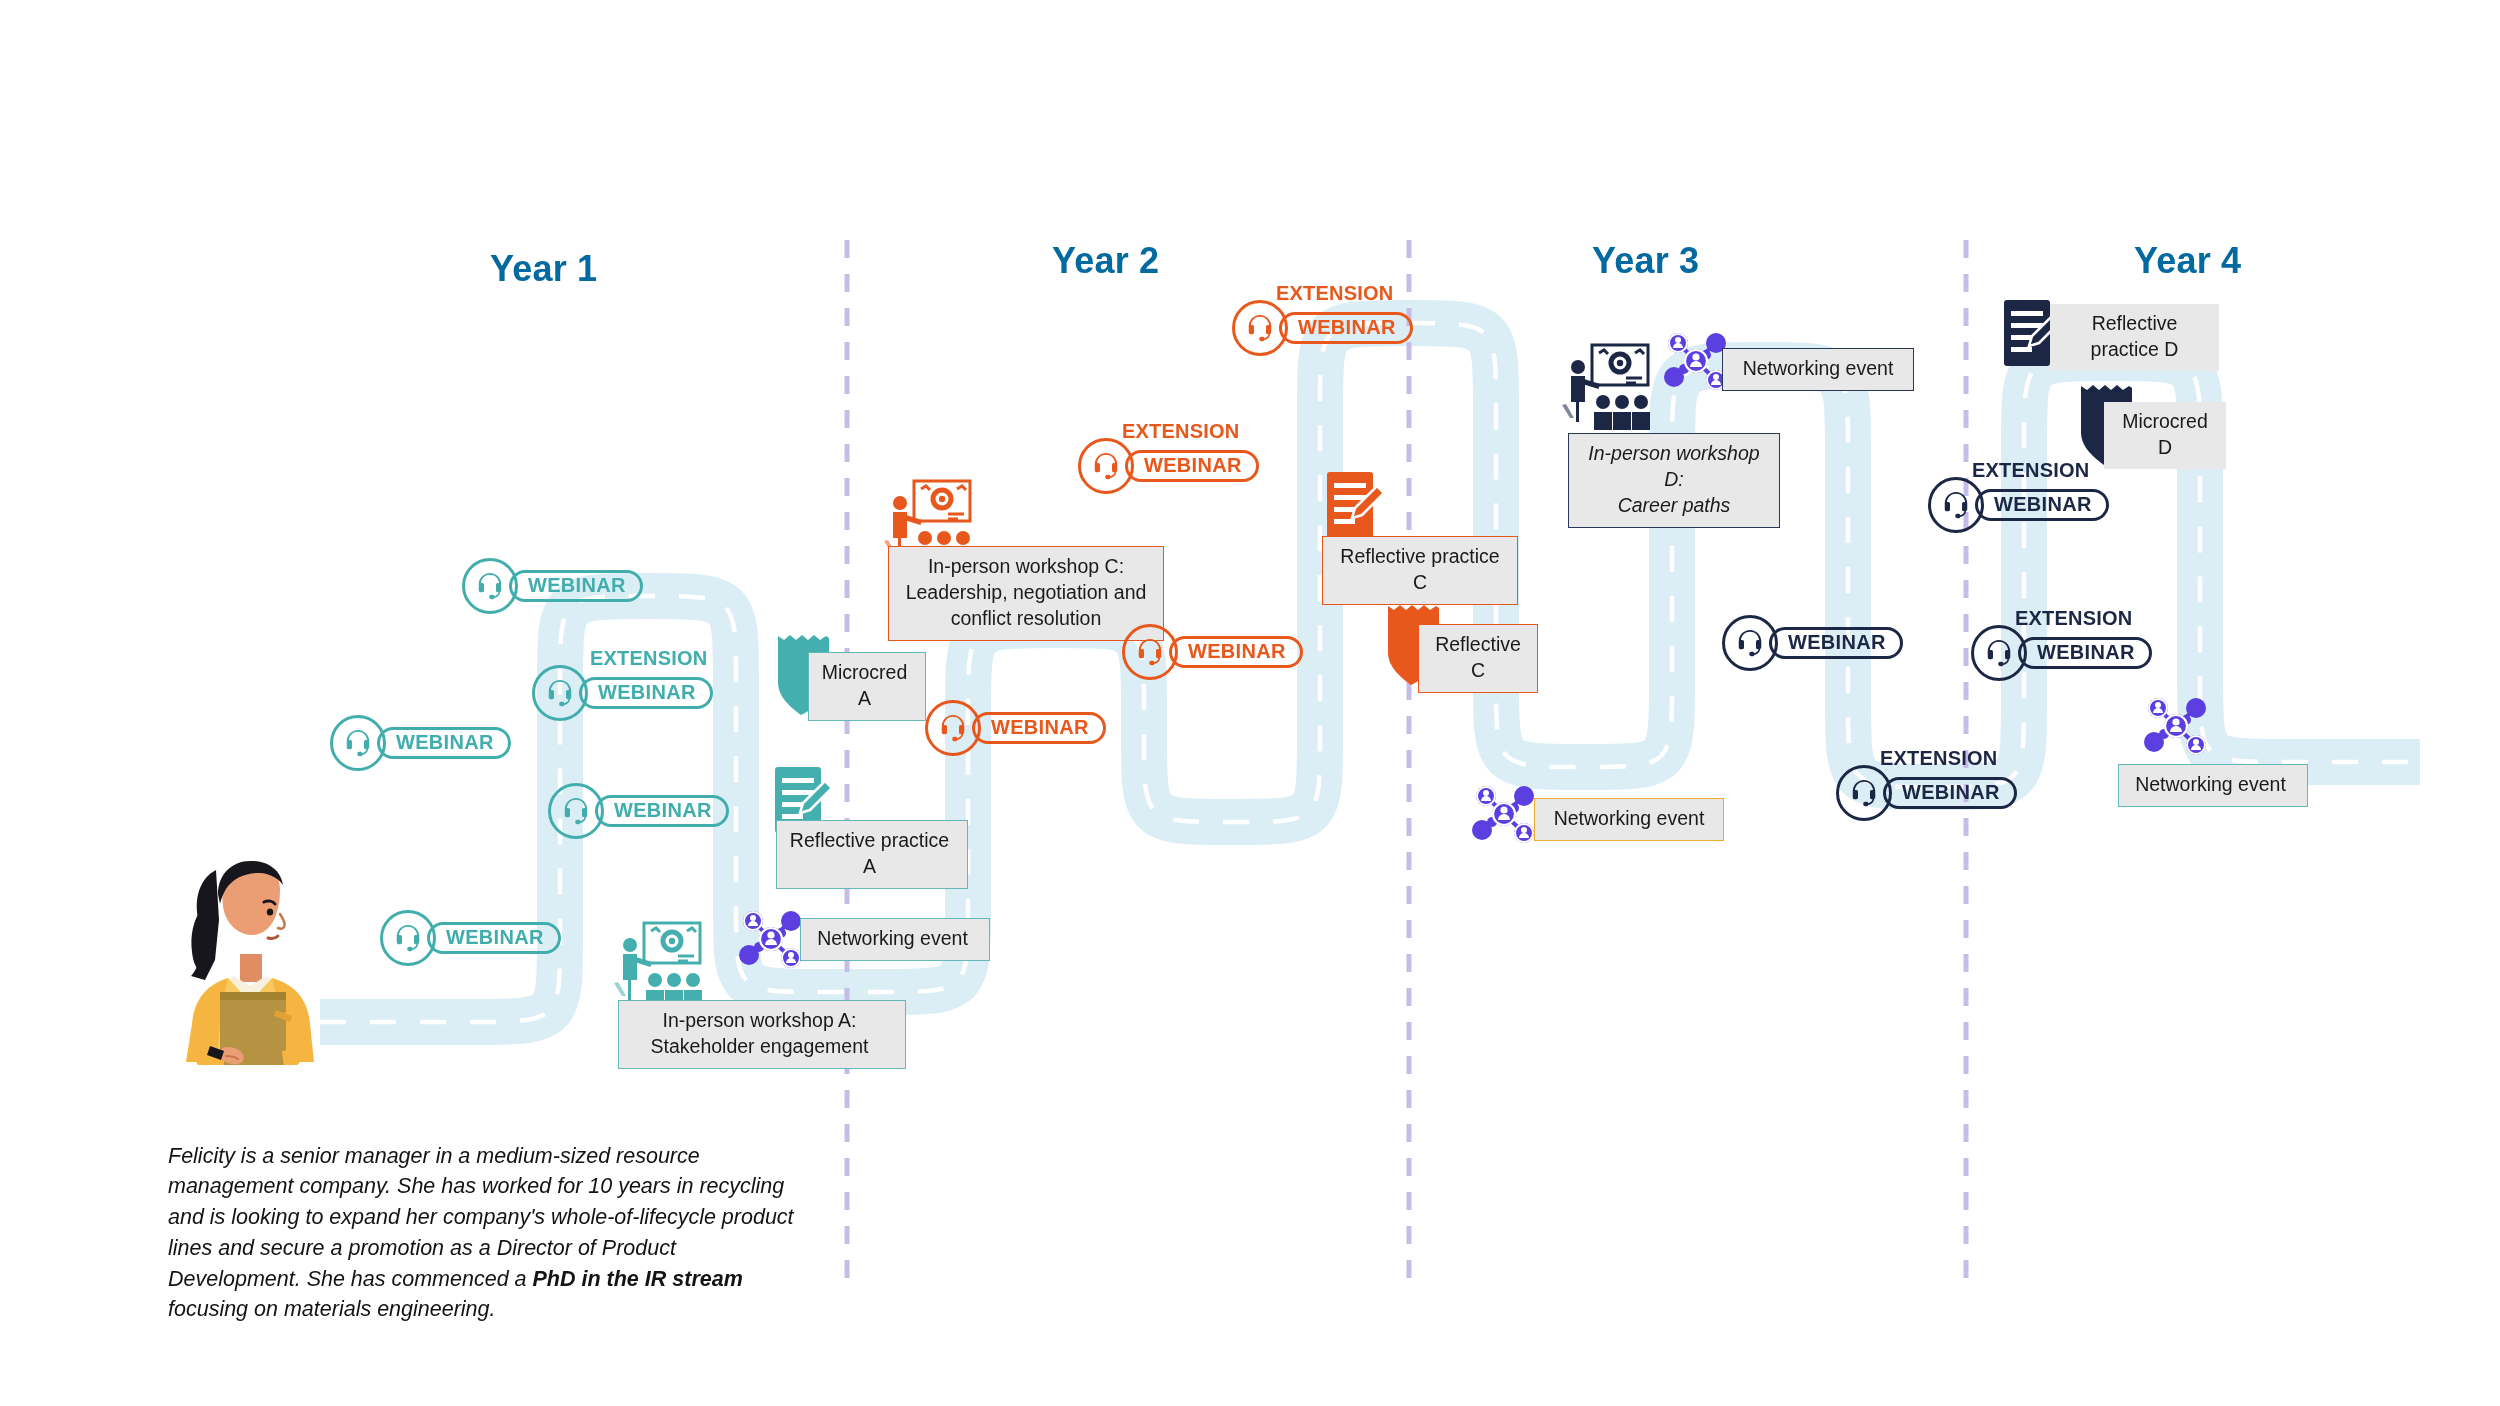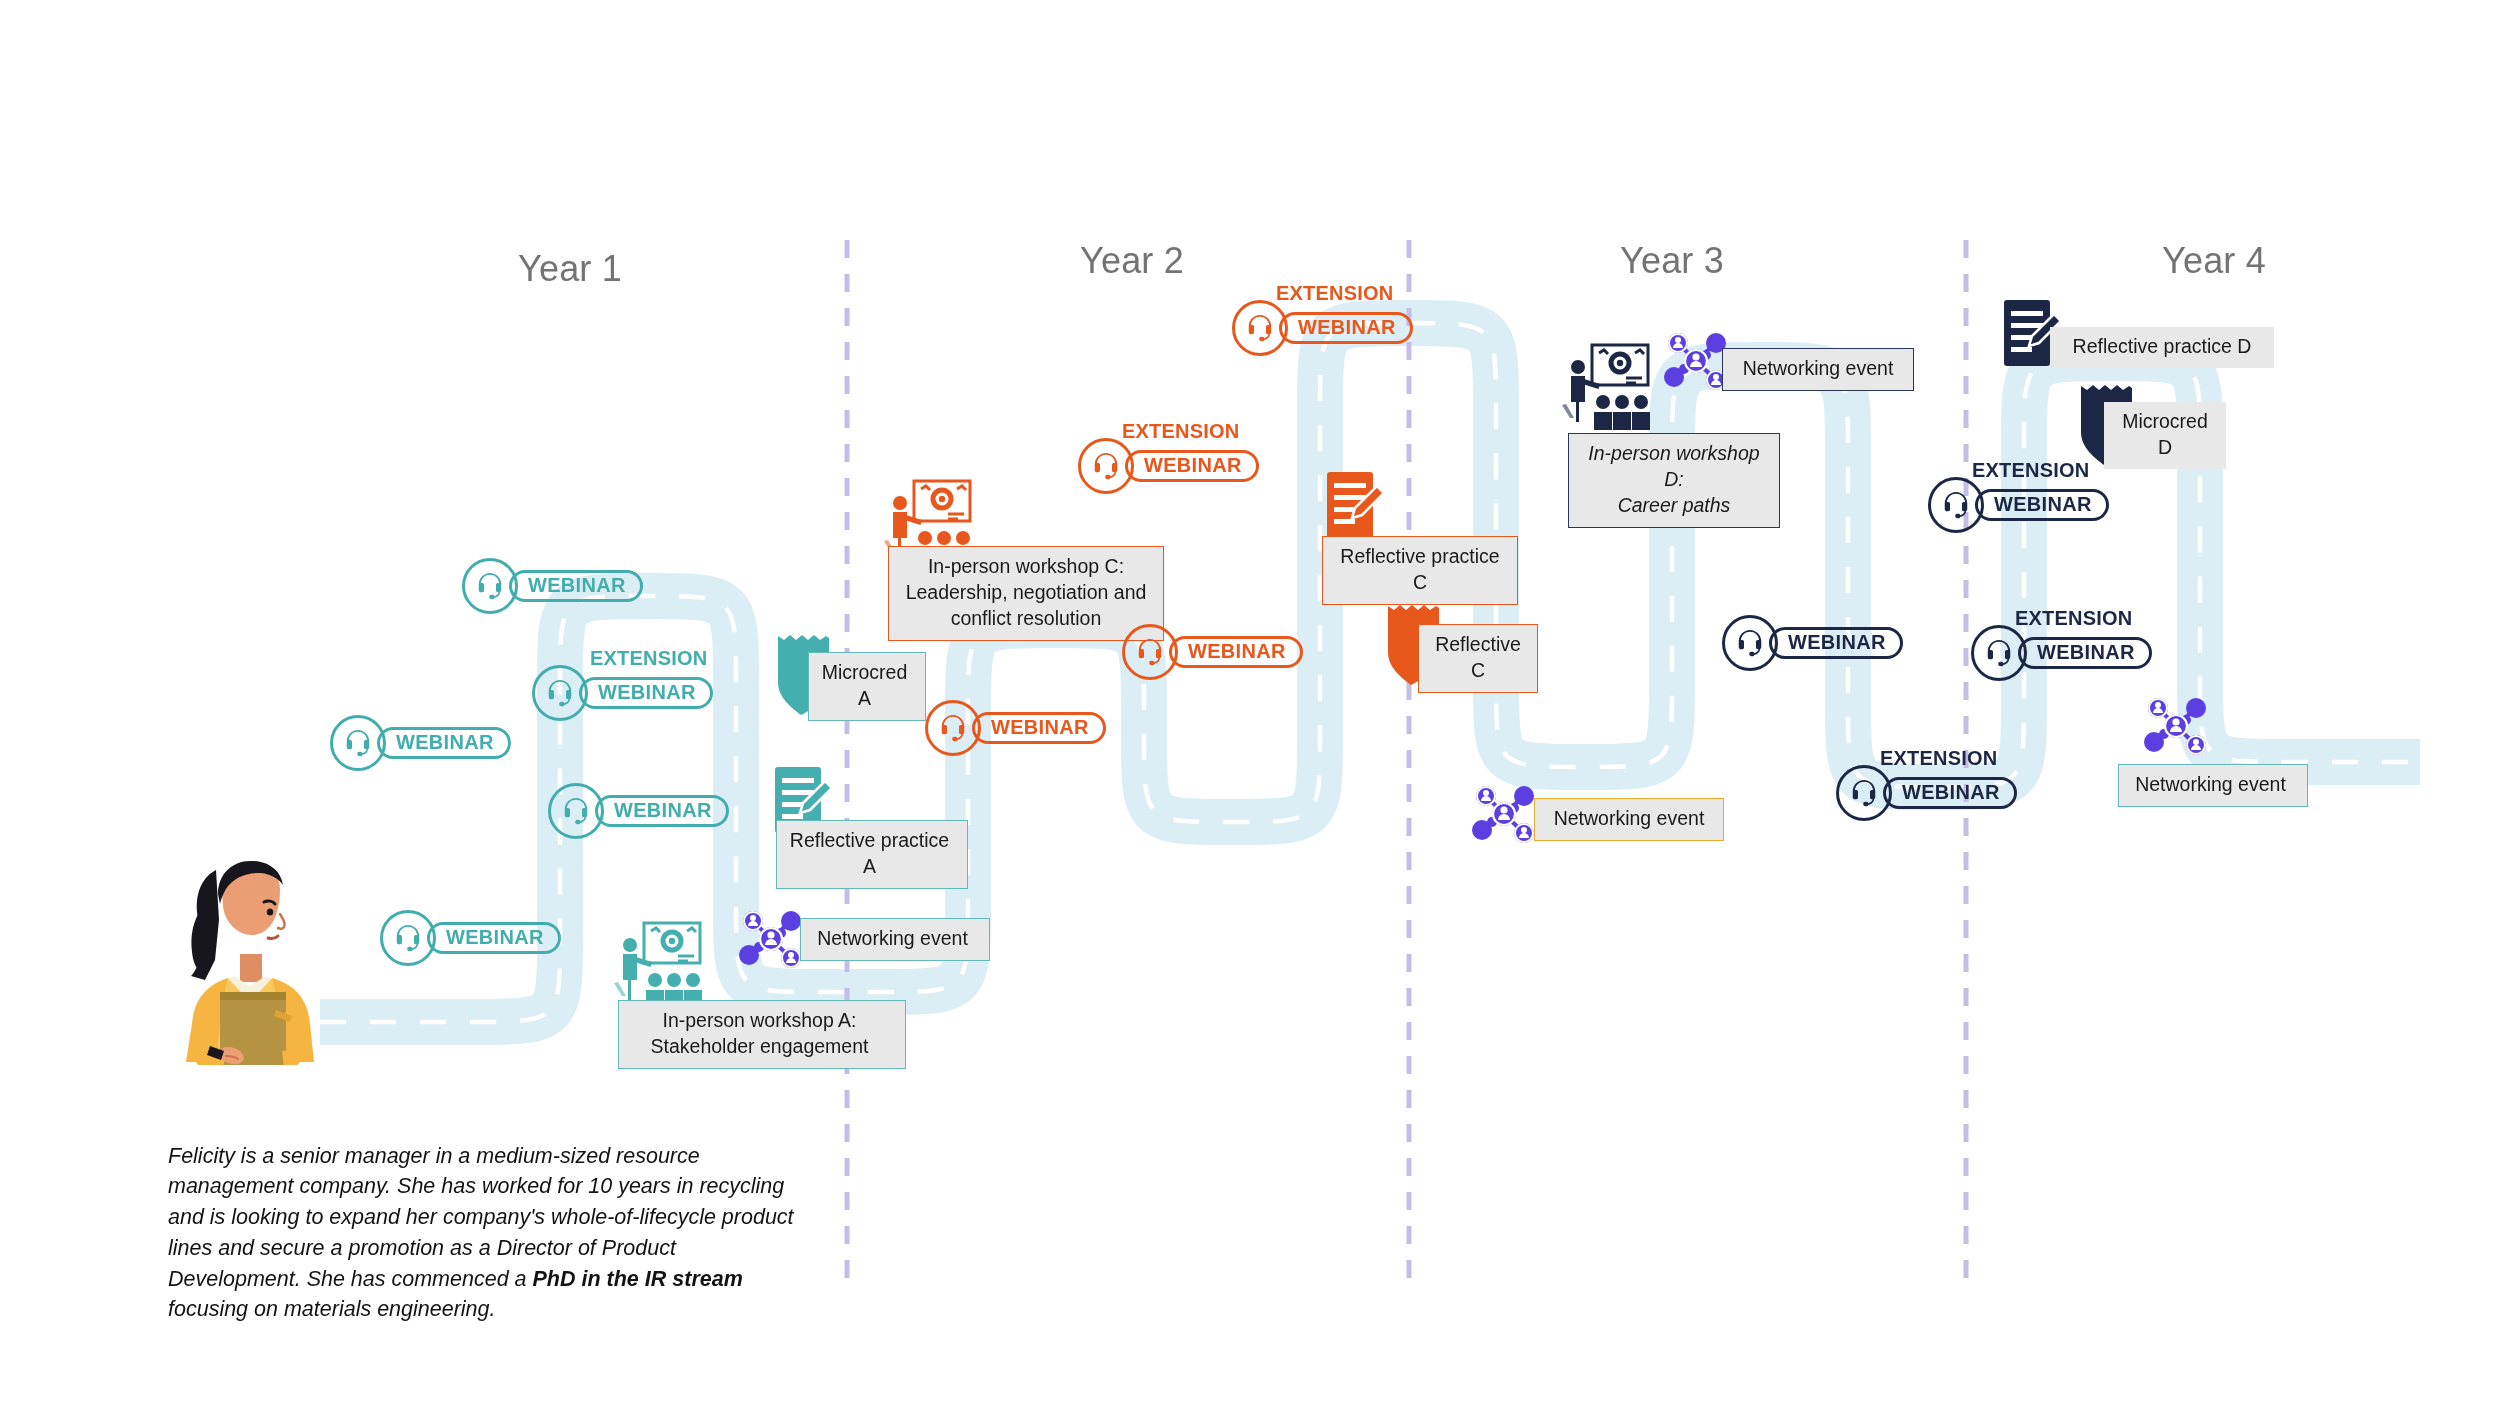--- a/index.html
+++ b/index.html
@@ -15,26 +15,25 @@
     background:#ffffff;
     overflow:hidden;
   }
   #roadsvg{position:absolute;left:0;top:0;width:2500px;height:1406px;}
   #dividers{position:absolute;left:0;top:0;width:2500px;height:1406px;}
 
   
   .year-label{
     position:absolute;
     font-size:36px;
-    font-weight:normal;
-    color:#737373;
+    font-weight:bold;
+    color:#0369a1;
     letter-spacing:.2px;
     white-space:nowrap;
     user-select:none;
-    margin-left:28px;
   }
 
   
   .webinar{
     position:absolute;
     display:flex;
     align-items:center;
     white-space:nowrap;
   }
   .webinar .ring{
@@ -500,21 +499,21 @@
   <div class="illus" style="left:2002px;top:298px;">
     <svg width="60" height="72" viewBox="0 0 60 72">
       <rect x="2" y="2" width="46" height="66" rx="3" fill="#1C2745"></rect>
       <rect x="9" y="13" width="32" height="5" fill="#ffffff"></rect>
       <rect x="9" y="25" width="32" height="5" fill="#ffffff"></rect>
       <rect x="9" y="37" width="32" height="5" fill="#ffffff"></rect>
       <rect x="9" y="49" width="21" height="5" fill="#ffffff"></rect>
       <path d="M52 16 l7 7 -22 22 -10 3 3-10 Z" fill="#1C2745" stroke="#ffffff" stroke-width="2.6"></path>
     </svg>
   </div>
-  <div class="caption b-none" style="left:2050px;top:327px;width:224px;">Reflective practice D</div>
+  <div class="caption b-none" style="left:2050px;top:304px;width:169px;">Reflective practice D</div>
 
   <div class="illus" style="left:2078px;top:380px;">
     <svg width="62" height="86" viewBox="0 0 62 86">
       <path d="M3 6 l6 4 6-5 6 5 6-5 6 5 6-5 6 5 6-4 3 2 v44 c0 16-14 26-28 33 C17 78 3 68 3 52 Z" fill="#1C2745"></path>
     </svg>
   </div>
   <div class="caption b-none" style="left:2104px;top:402px;width:122px;">Microcred D</div>
 
   <div class="ext-tag c-navy" style="left:1972px;top:460px;">EXTENSION</div>
   <div class="webinar c-navy" style="left:1928px;top:477px;">

